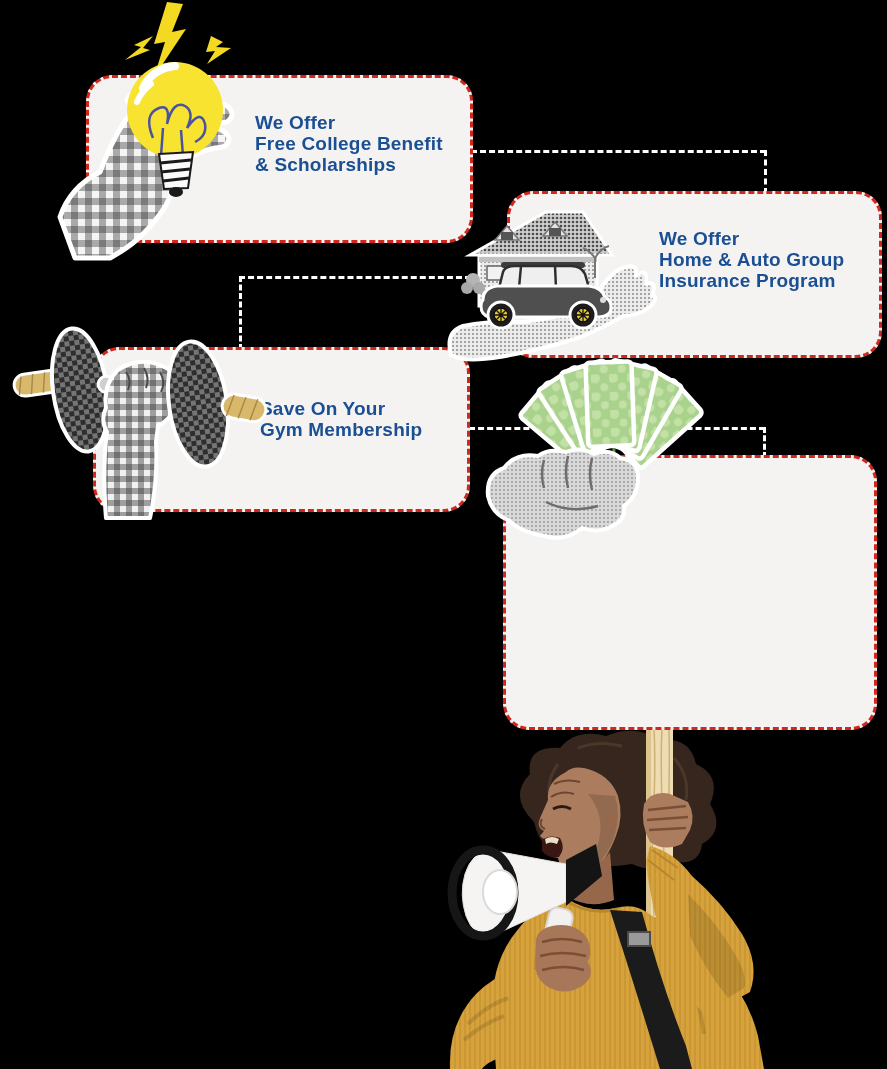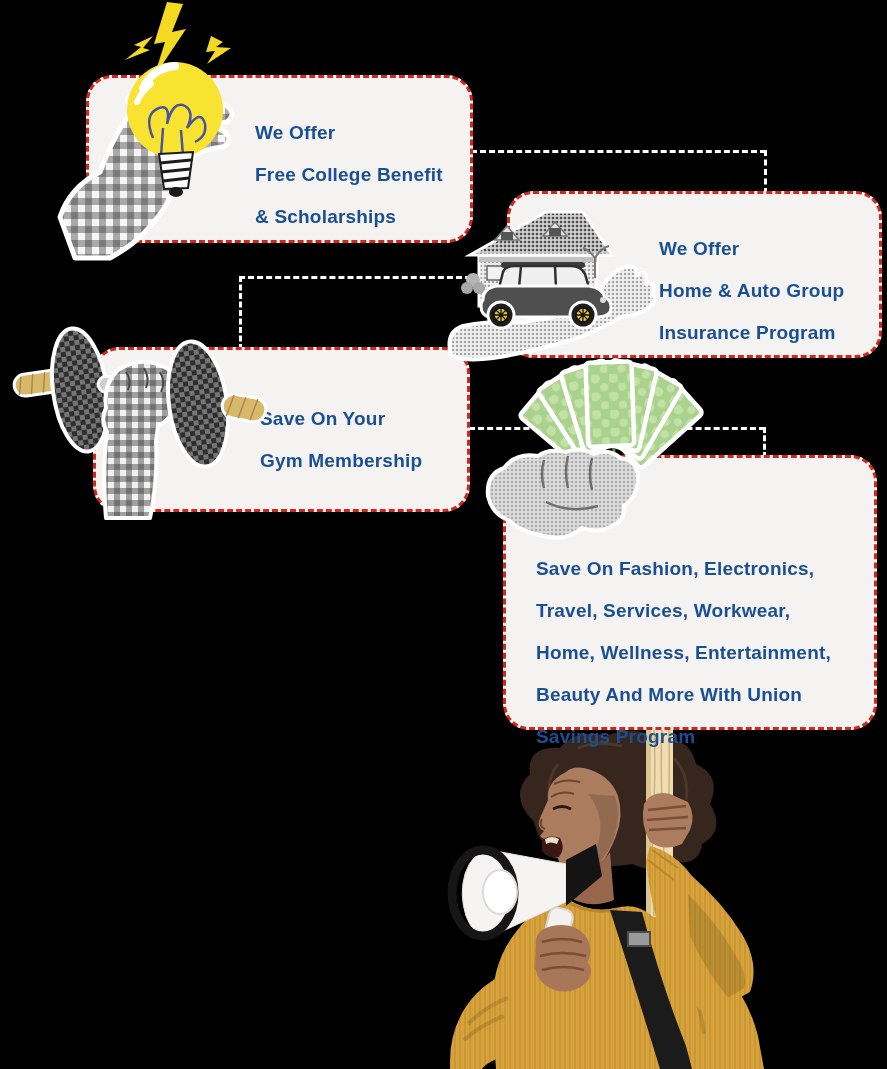--- a/index.html
+++ b/index.html
@@ -6,21 +6,21 @@
   .canvas{
     position:relative;width:887px;height:1069px;background:#000;
     overflow:hidden;font-family:"Liberation Sans",sans-serif;
   }
   .card{
     position:absolute;box-sizing:border-box;
     background:#f4f3f1;border:3px dashed #d2271d;border-radius:26px;
   }
   .card-text{
     position:absolute;color:#1b4f93;font-weight:700;font-size:19px;
-    line-height:42px;white-space:pre-line;letter-spacing:.2px;
+    line-height:21px;white-space:pre-line;letter-spacing:.2px;
   }
   .conn-h{position:absolute;height:0;border-top:3px dashed #fff;}
   .conn-v{position:absolute;width:0;border-left:3px dashed #fff;}
   .illus{position:absolute;}
   svg{display:block;overflow:visible;}
 </style>
 </head>
 <body>
 
 <div class="canvas">
@@ -106,25 +106,20 @@
   <div class="card" style="left:507px;top:191px;width:375px;height:167px;"></div>
   <div class="card-text" style="left:659px;top:228px;width:225px;">We Offer
 Home &amp; Auto Group
 Insurance Program</div>
 
   <div class="card" style="left:93px;top:347px;width:377px;height:165px;"></div>
   <div class="card-text" style="left:260px;top:398px;width:210px;">Save On Your
 Gym Membership</div>
 
   <div class="card" style="left:503px;top:455px;width:374px;height:275px;"></div>
-  <div class="card-text" style="left:536px;top:548px;width:335px;">Save On Fashion, Electronics,
-Travel, Services, Workwear,
-Home, Wellness, Entertainment,
-Beauty And More With Union
-Savings Program</div>
 
   <div class="illus" style="left:15px;top:2px;width:232px;height:256px;">
     <svg width="232" height="256" viewBox="0 0 232 256">
       <defs>
         <pattern id="plaid" width="14" height="14" patternUnits="userSpaceOnUse">
           <rect width="14" height="14" fill="#f5f5f5"></rect>
           <rect width="7" height="14" fill="rgba(45,45,45,0.38)"></rect>
           <rect width="14" height="7" fill="rgba(45,45,45,0.38)"></rect>
         </pattern>
       </defs>

